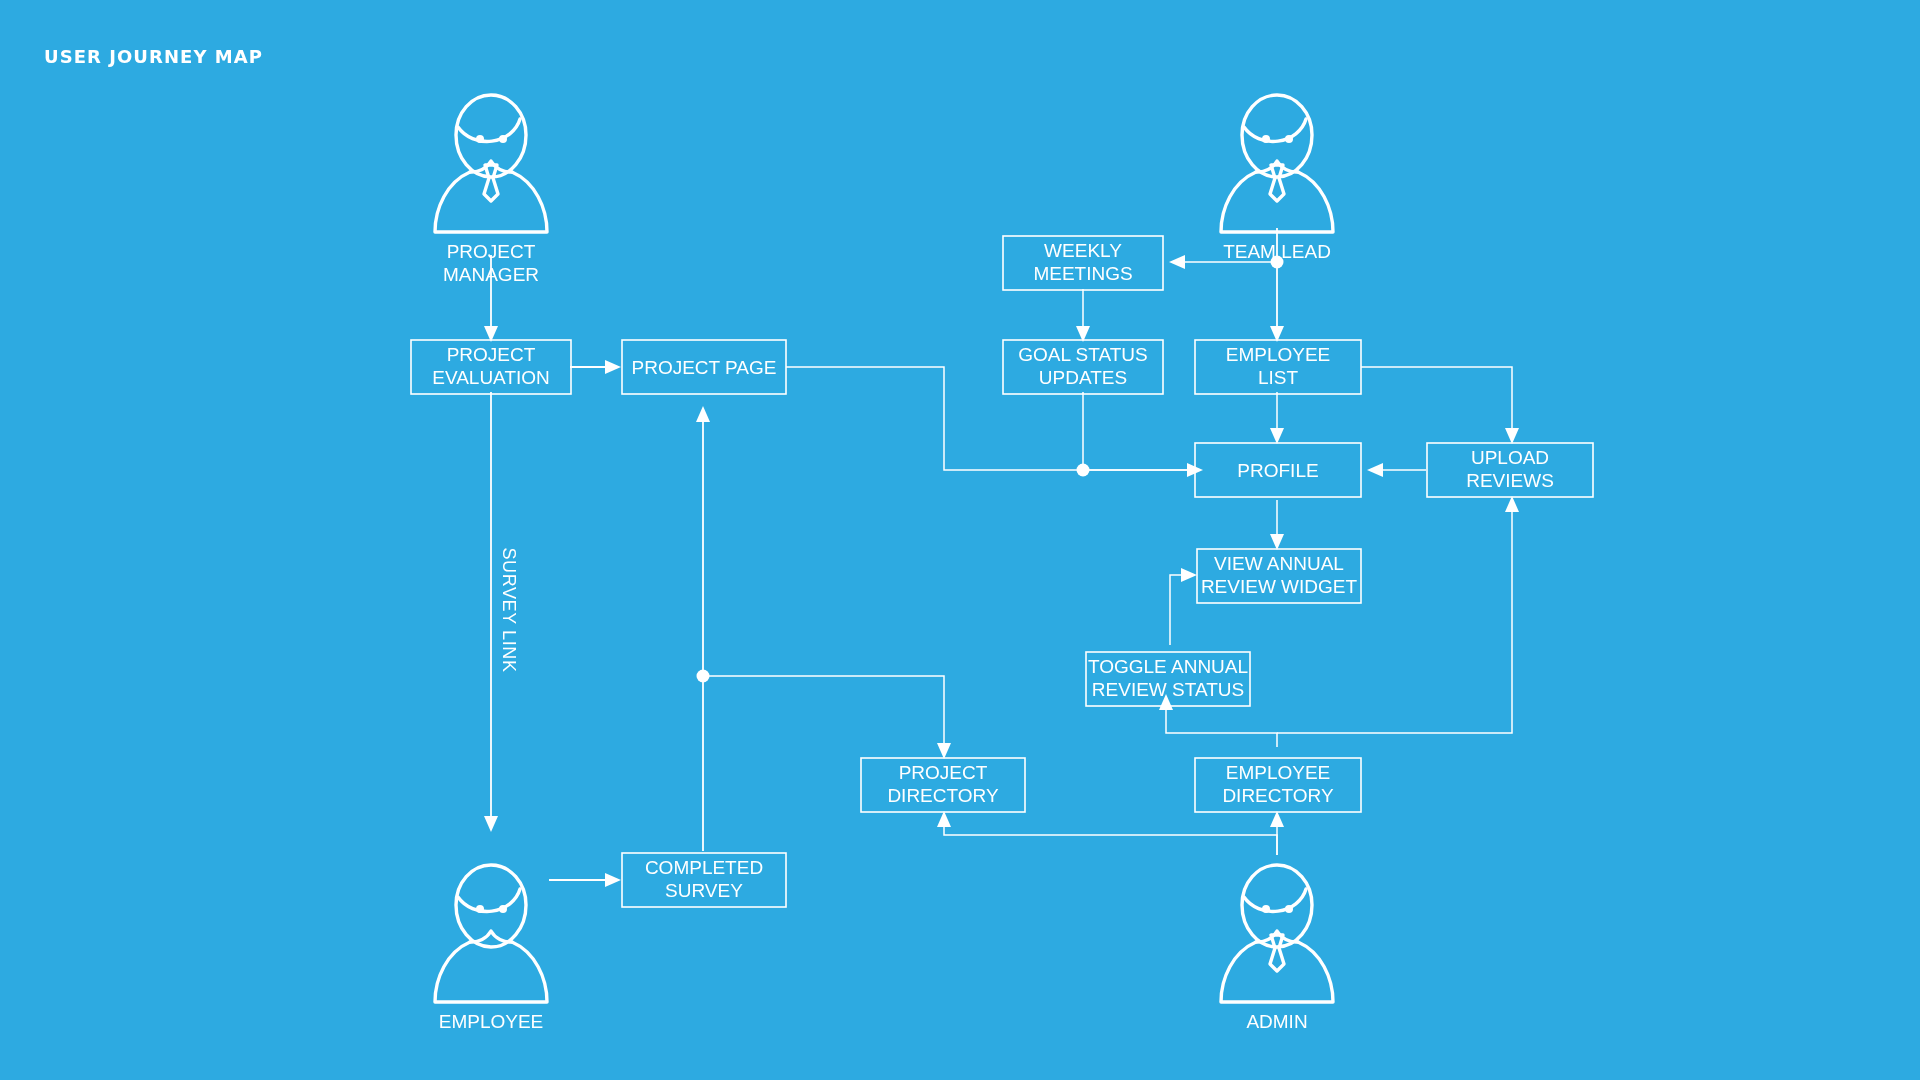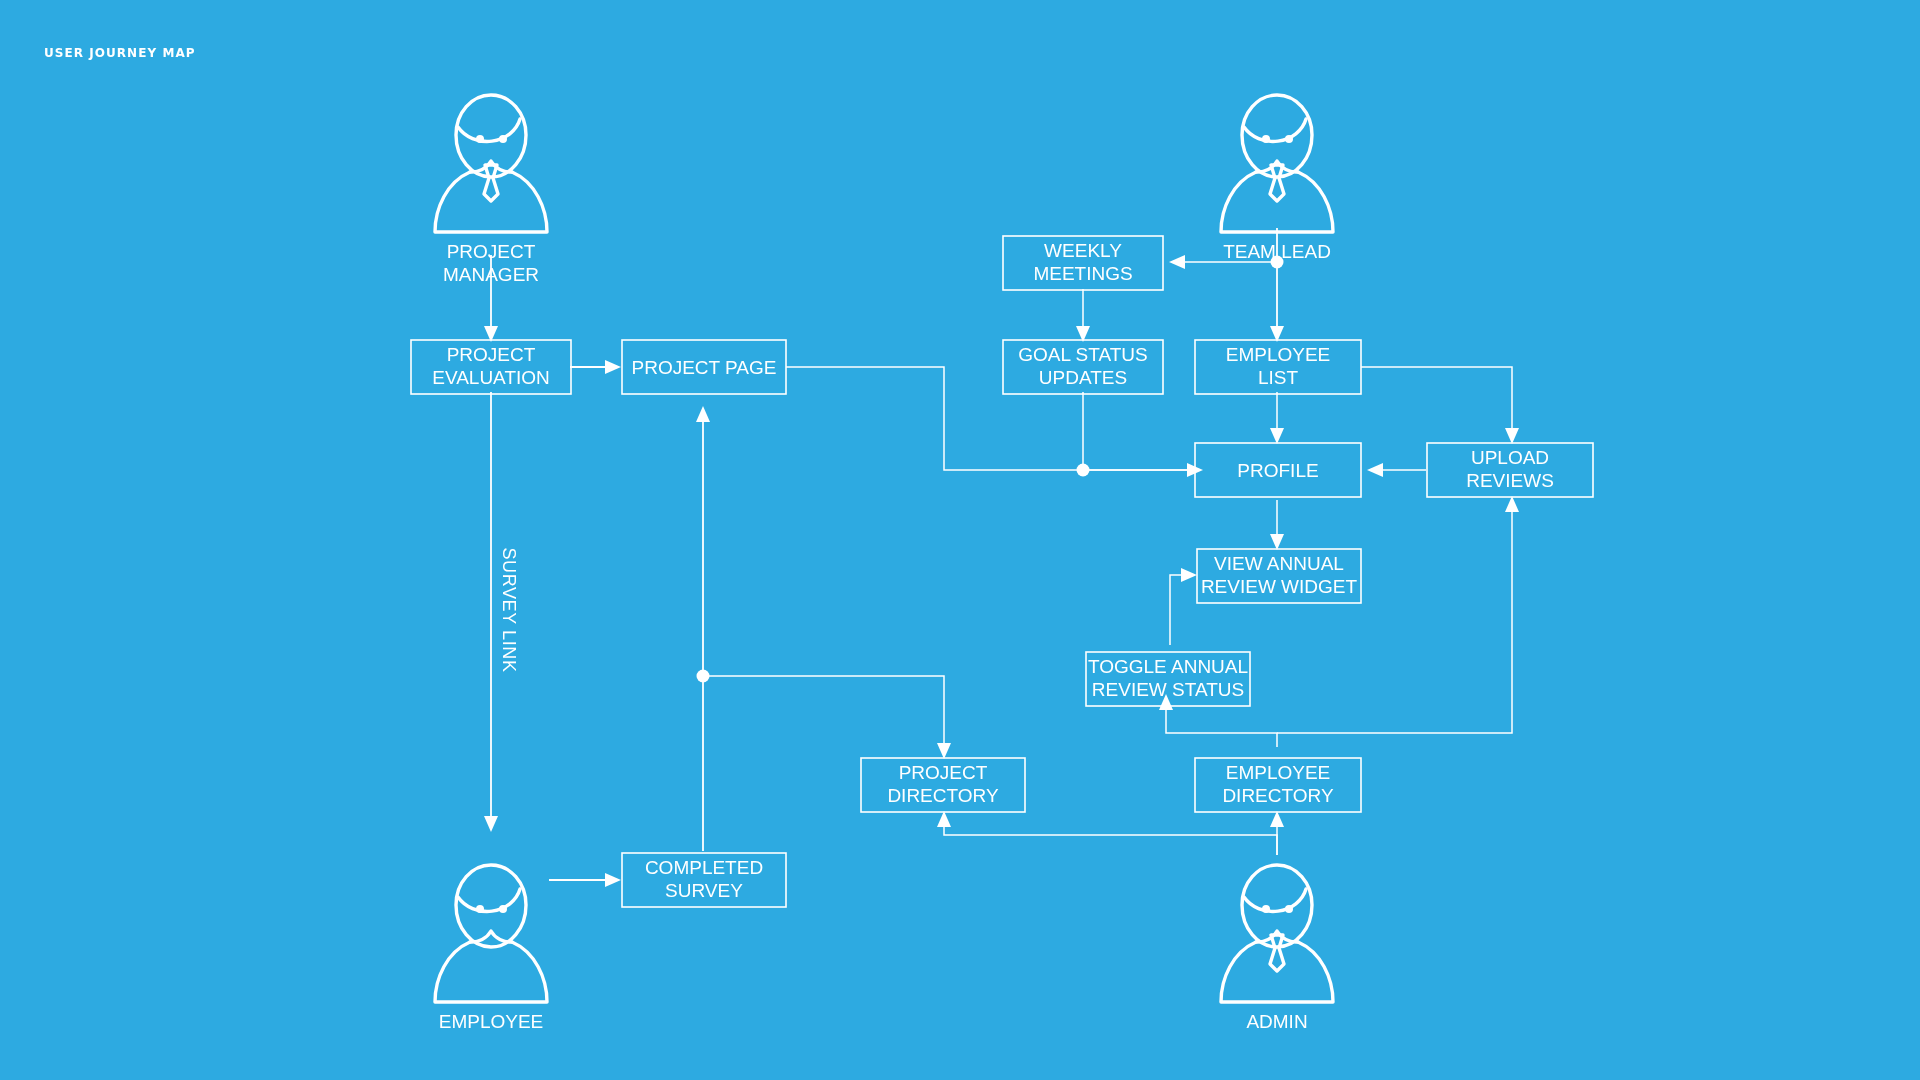--- a/index.html
+++ b/index.html
@@ -8,21 +8,21 @@
     background:#2daae1;
     font-family:"Liberation Sans", sans-serif;
     overflow:hidden;
     position:relative;
   }
   #stage{position:absolute;inset:0;}
   #title{
     position:absolute;left:44px;top:46px;
     color:#ffffff;
     font-weight:bold;
-    font-size:12px;
+    font-size:18px;
     letter-spacing:1.05px;
     font-family:"DejaVu Sans", sans-serif;
     white-space:nowrap;
   }
   svg#diagram{position:absolute;left:0;top:0;width:1920px;height:1080px;}
   .box rect{fill:none;stroke:#ffffff;stroke-width:1.6;}
   .box text{fill:#ffffff;font-family:"Liberation Sans",sans-serif;font-size:19px;text-anchor:middle;}
   .conn{fill:none;stroke:#ffffff;stroke-width:1.8;}
   .conn-thin{fill:none;stroke:#ffffff;stroke-width:1.5;}
   .dot{fill:#ffffff;}

